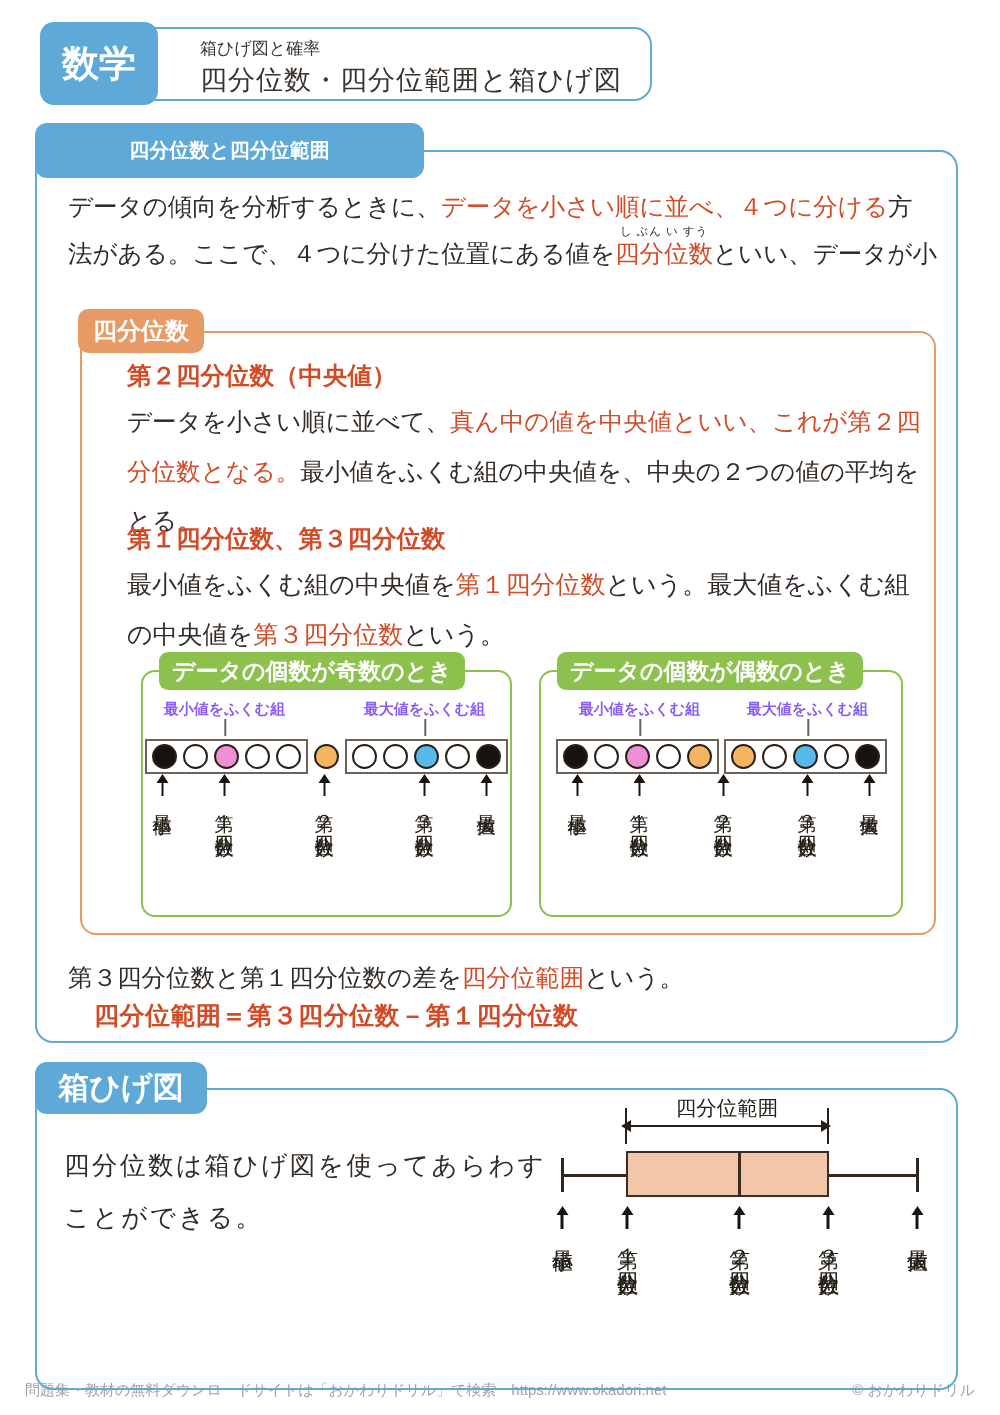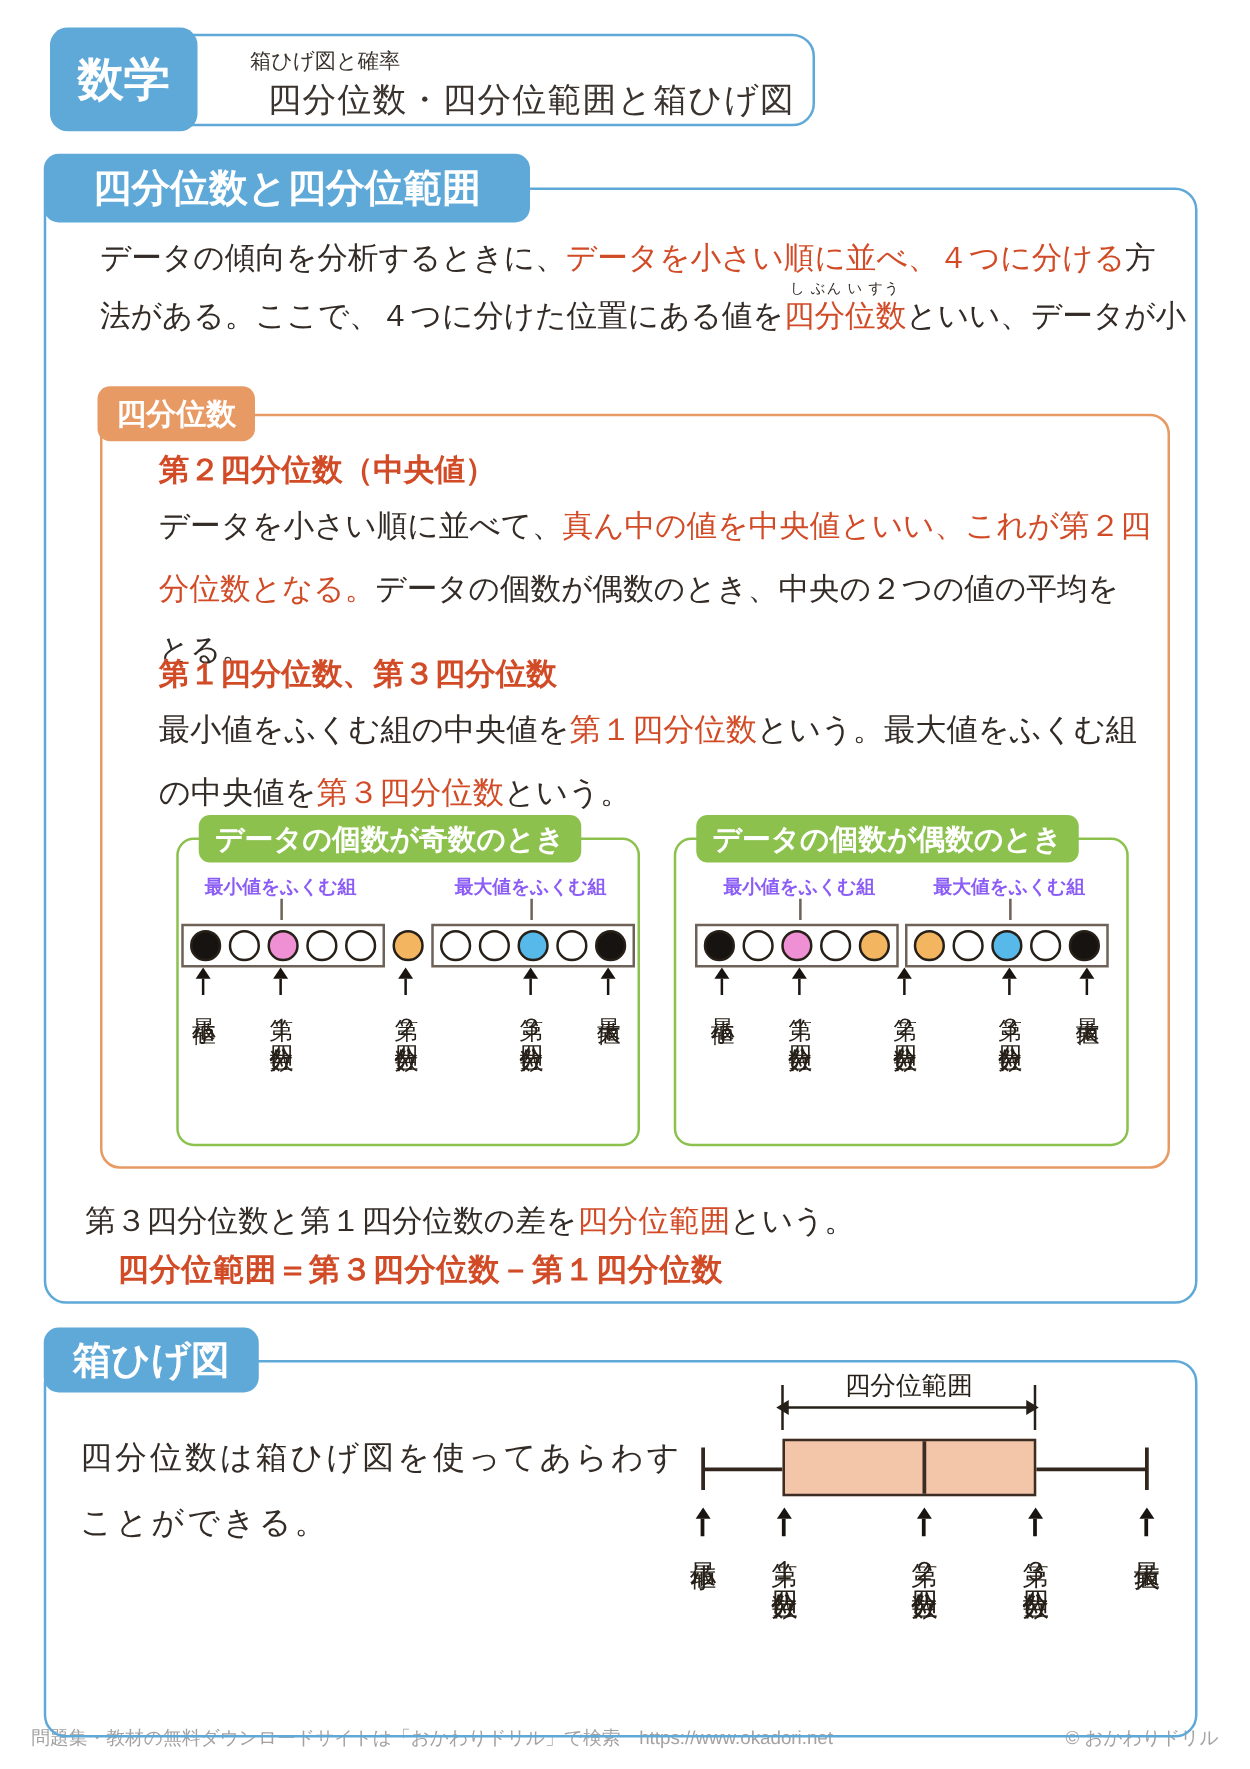--- a/index.html
+++ b/index.html
@@ -6,38 +6,38 @@
   body{width:1000px;height:1415px;position:relative;font-family:"Liberation Serif","DejaVu Serif",serif;color:var(--ink);}
   .abs{position:absolute;}
 
   
   .subject-badge{left:40px;top:22px;width:118px;height:83px;background:var(--blue);border-radius:14px;
     color:#fff;font-family:"Liberation Sans","DejaVu Sans",sans-serif;font-weight:bold;font-size:37px;
     display:flex;align-items:center;justify-content:center;z-index:3;}
   .title-box{left:125px;top:27px;width:527px;height:74px;border:2.5px solid var(--blue);border-radius:18px;
     background:#fff;box-sizing:border-box;padding:8px 0 0 73px;z-index:2;}
   .hdr-category{font-family:"Liberation Sans","DejaVu Sans",sans-serif;font-size:17px;color:#3a332e;}
-  .hdr-title{font-family:"Liberation Sans","DejaVu Sans",sans-serif;font-size:27px;color:#3a332e;margin-top:2px;letter-spacing:1px;text-align:center;}
+  .hdr-title{font-family:"Liberation Sans","DejaVu Sans",sans-serif;font-size:27px;color:#3a332e;margin-top:2px;letter-spacing:1px;}
 
   
   .panel-tab{background:var(--blue);color:#fff;font-family:"Liberation Sans","DejaVu Sans",sans-serif;
     font-weight:bold;display:flex;align-items:center;justify-content:center;z-index:3;}
-  .s1-tab{left:35px;top:123px;width:389px;height:55px;border-radius:12px;font-size:31px;}
+  .s1-tab{left:35px;top:123px;width:389px;height:55px;border-radius:12px;font-size:20px;}
   .s2-tab{left:35px;top:1062px;width:172px;height:52px;border-radius:12px;font-size:31px;}
   .s1-box{left:35px;top:150px;width:923px;height:893px;border:2.5px solid var(--blue);border-radius:18px;box-sizing:border-box;z-index:1;}
   .s2-box{left:35px;top:1088px;width:923px;height:302px;border:2.5px solid var(--blue);border-radius:18px;box-sizing:border-box;z-index:1;}
 
   .orange-tab{left:78px;top:309px;width:126px;height:44px;border-radius:10px;font-size:24px;background:var(--orange);z-index:3;}
   .orange-box{left:80px;top:331px;width:856px;height:604px;border:2.5px solid var(--orange);border-radius:16px;box-sizing:border-box;z-index:2;}
 
   
   .jp-text{z-index:4;}
   .tline{white-space:nowrap;color:var(--ink);}
   .seg.red{color:var(--red);}
-  .intro{left:68px;top:184px;font-size:24.5px;line-height:46.5px;margin-left:12px;}
+  .intro{left:68px;top:184px;font-size:24.5px;line-height:46.5px;}
   .p-q2{left:127px;top:397px;font-size:24.5px;line-height:49.5px;}
   .p-q13{left:127px;top:560px;font-size:25px;line-height:49.5px;}
   .red-heading{left:127px;margin:0;font-size:24.5px;font-weight:bold;color:var(--red);z-index:4;font-family:"Liberation Serif","DejaVu Serif",serif;}
   .h-q2{top:359px;}
   .h-q13{top:522px;}
   .range-note{left:68px;top:955px;font-size:24.5px;line-height:46px;}
   .red-formula{left:94px;top:999px;margin:0;font-size:25px;font-weight:bold;color:var(--red);z-index:4;letter-spacing:0.5px;}
   .s2-desc{left:64px;top:1140px;font-size:25.5px;line-height:52px;letter-spacing:2.5px;}
 
   .has-ruby{position:relative;}
@@ -101,21 +101,21 @@
     <div class="tline"><span class="seg">データの傾向を分析するときに、</span><span class="seg red">データを小さい順に並べ、４つに分ける</span><span class="seg">方</span></div>
     <div class="tline"><span class="seg">法がある。ここで、４つに分けた位置にある値を</span><span class="seg red has-ruby"><span class="furi">し ぶん い すう</span>四分位数</span><span class="seg">といい、データが小</span></div>
   </div>
 
 <div class="abs panel-tab orange-tab">四分位数</div>
 <div class="abs orange-box"></div>
 
 <h3 class="abs red-heading h-q2">第２四分位数（中央値）</h3>
 <div class="abs jp-text p-q2">
     <div class="tline"><span class="seg">データを小さい順に並べて、</span><span class="seg red">真ん中の値を中央値といい、これが第２四</span></div>
-    <div class="tline"><span class="seg red">分位数となる。</span><span class="seg">データの個数が偶数のとき、中央の２つの値の平均を</span></div>
+    <div class="tline"><span class="seg red">分位数となる。</span><span class="seg">最小値をふくむ組の中央値を、中央の２つの値の平均を</span></div>
     <div class="tline"><span class="seg">とる。</span></div>
   </div>
 
 <h3 class="abs red-heading h-q13">第１四分位数、第３四分位数</h3>
 <div class="abs jp-text p-q13">
     <div class="tline"><span class="seg">最小値をふくむ組の中央値を</span><span class="seg red">第１四分位数</span><span class="seg">という。最大値をふくむ組</span></div>
     <div class="tline"><span class="seg">の中央値を</span><span class="seg red">第３四分位数</span><span class="seg">という。</span></div>
   </div>
 
 <div class="abs green-panel gp-odd">

